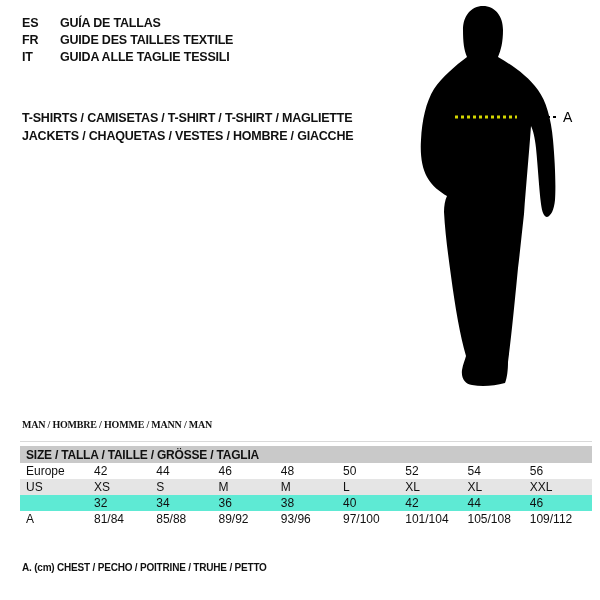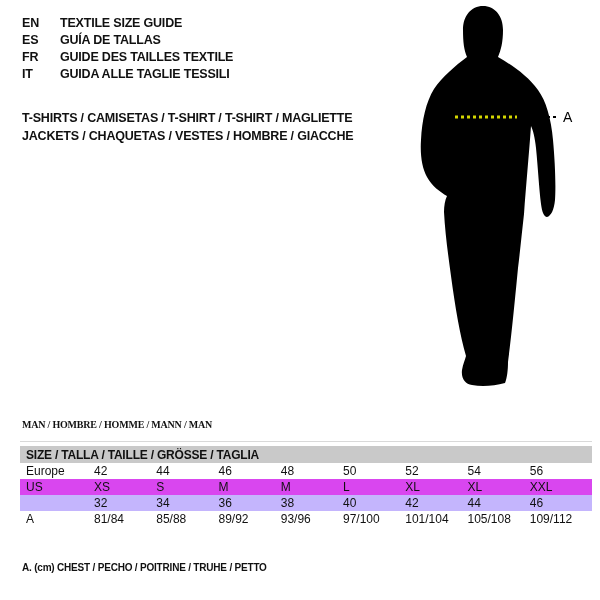--- a/index.html
+++ b/index.html
@@ -112,24 +112,20 @@
     font-size: 10px;
     letter-spacing: -0.2px;
     white-space: nowrap;
     margin-top: 14px;
   }
 </style>
 </head>
 <body>
 
 <div class="lang-block">
-  <div class="lang-row">
-    <span class="lang-code" data-bind="languages.items.0.code">EN</span>
-    <span class="lang-label" data-bind="languages.items.0.label">TEXTILE SIZE GUIDE</span>
-  </div>
   <div class="lang-row">
     <span class="lang-code" data-bind="languages.items.1.code">ES</span>
     <span class="lang-label" data-bind="languages.items.1.label">GUÍA DE TALLAS</span>
   </div>
   <div class="lang-row">
     <span class="lang-code" data-bind="languages.items.2.code">FR</span>
     <span class="lang-label" data-bind="languages.items.2.label">GUIDE DES TAILLES TEXTILE</span>
   </div>
   <div class="lang-row">
     <span class="lang-code" data-bind="languages.items.4.code">IT</span>
@@ -201,32 +197,32 @@
         <td class="row-label" data-bind="size_table.rows.0.label">Europe</td>
         <td data-bind="size_table.rows.0.values.0">42</td>
         <td data-bind="size_table.rows.0.values.1">44</td>
         <td data-bind="size_table.rows.0.values.2">46</td>
         <td data-bind="size_table.rows.0.values.3">48</td>
         <td data-bind="size_table.rows.0.values.4">50</td>
         <td data-bind="size_table.rows.0.values.5">52</td>
         <td data-bind="size_table.rows.0.values.6">54</td>
         <td data-bind="size_table.rows.0.values.7">56</td>
       </tr>
-      <tr class="shaded" style="background: #d946ef;">
+      <tr class="shaded" style="background: #e5e5e5;">
         <td class="row-label" data-bind="size_table.rows.1.label">US</td>
         <td data-bind="size_table.rows.1.values.0">XS</td>
         <td data-bind="size_table.rows.1.values.1">S</td>
         <td data-bind="size_table.rows.1.values.2">M</td>
         <td data-bind="size_table.rows.1.values.3">M</td>
         <td data-bind="size_table.rows.1.values.4">L</td>
         <td data-bind="size_table.rows.1.values.5">XL</td>
         <td data-bind="size_table.rows.1.values.6">XL</td>
         <td data-bind="size_table.rows.1.values.7">XXL</td>
       </tr>
-      <tr class="shaded" style="background: #c4b5fd;">
+      <tr class="shaded" style="background: #5eead4;">
         <td class="row-label" data-bind="size_table.rows.2.label"></td>
         <td data-bind="size_table.rows.2.values.0">32</td>
         <td data-bind="size_table.rows.2.values.1">34</td>
         <td data-bind="size_table.rows.2.values.2">36</td>
         <td data-bind="size_table.rows.2.values.3">38</td>
         <td data-bind="size_table.rows.2.values.4">40</td>
         <td data-bind="size_table.rows.2.values.5">42</td>
         <td data-bind="size_table.rows.2.values.6">44</td>
         <td data-bind="size_table.rows.2.values.7">46</td>
       </tr>

